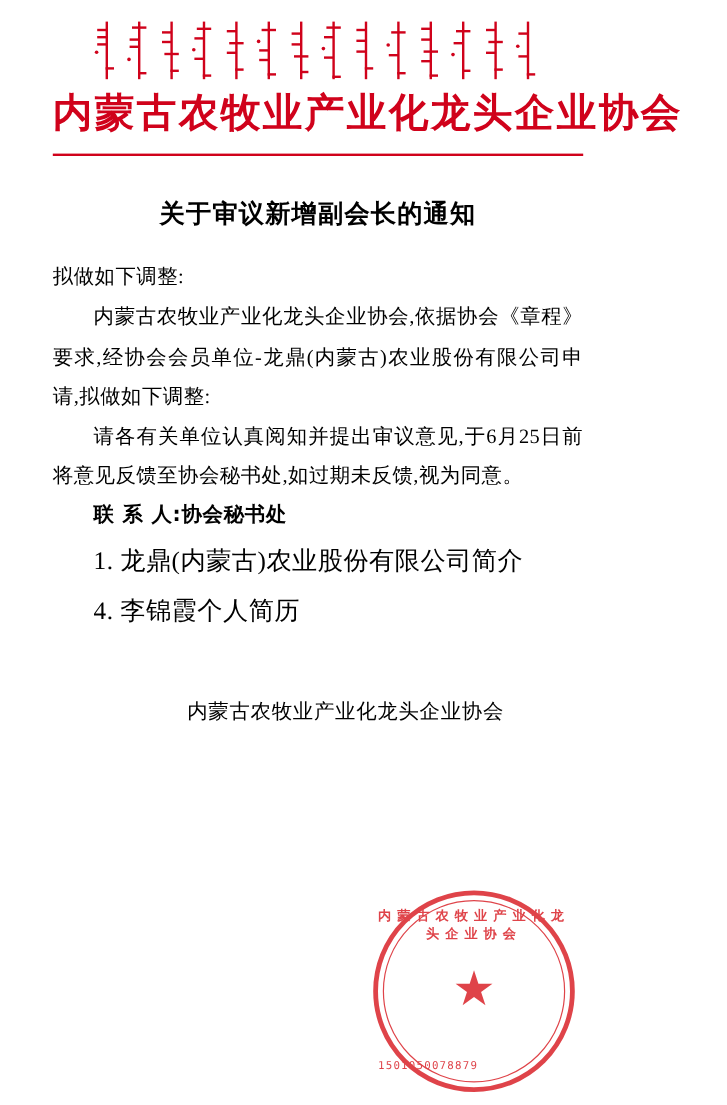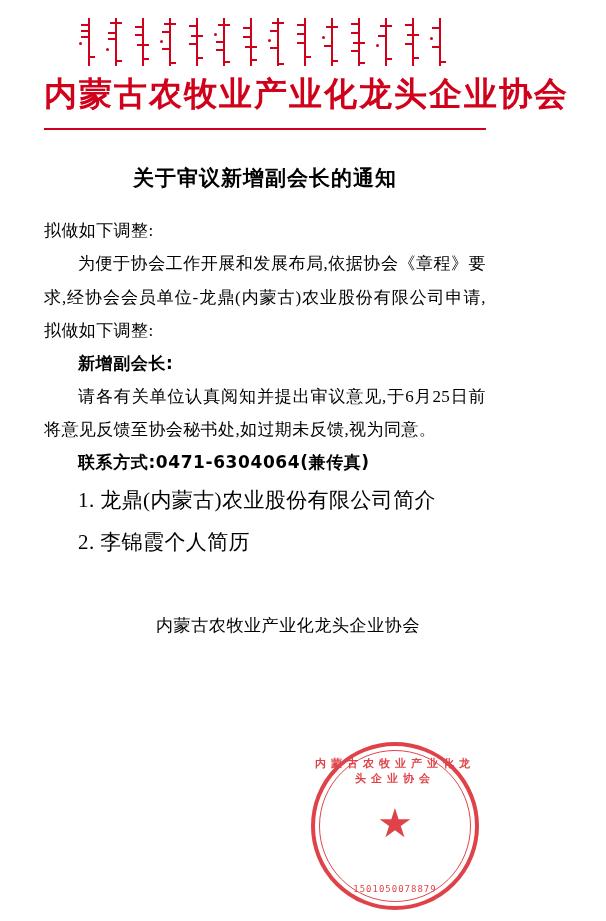--- a/index.html
+++ b/index.html
@@ -207,21 +207,20 @@
     font-family: "DejaVu Sans", sans-serif;
     font-size: 11px;
     letter-spacing: 5px;
     font-weight: bold;
   }
   .seal .seal-bottom-text {
     position: absolute;
     left: 0;
     bottom: 12px;
     width: 100%;
-    text-align: center;
     color: #d81b22;
     font-family: "DejaVu Sans Mono", monospace;
     font-size: 9px;
     letter-spacing: 1px;
   }
 </style>
 </head>
 <body>
 
 <div class="page">
@@ -338,33 +337,32 @@
 
     <div class="org-title">内蒙古农牧业产业化龙头企业协会</div>
 
     <div class="header-rule"></div>
   </div>
 
   <div class="doc-title">关于审议新增副会长的通知</div>
 
   <div class="para">拟做如下调整:</div>
 
-  <div class="para indent">为便于协会工作开展和发展布局,依据协会《章程》要求,经协会会员单位-龙鼎(内蒙古)农业股份有限公司申请,拟做如下调整:</div>
-
-  <div class="bold-line">新增副会长:</div>
+  <div class="para indent">内蒙古农牧业产业化龙头企业协会,依据协会《章程》要求,经协会会员单位-龙鼎(内蒙古)农业股份有限公司申请,拟做如下调整:</div>
+
 
 
   <div class="para indent">请各有关单位认真阅知并提出审议意见,于6月25日前将意见反馈至协会秘书处,如过期未反馈,视为同意。</div>
 
-
-  <div class="contact">联系方式:0471-6304064(兼传真)</div>
+  <div class="contact">联 系 人:协会秘书处</div>
+
 
 
   <div class="attach-item">1. 龙鼎(内蒙古)农业股份有限公司简介</div>
-  <div class="attach-item">2. 李锦霞个人简历</div>
+  <div class="attach-item">4. 李锦霞个人简历</div>
 
   <div class="sign-block">
     <div class="sign-org">内蒙古农牧业产业化龙头企业协会</div>
   </div>
 
   <div class="seal">
     <div class="inner-ring"></div>
     <div class="seal-top-text">内蒙古农牧业产业化龙头企业协会</div>
     <div class="star">★</div>
     <div class="seal-bottom-text">1501050078879</div>

